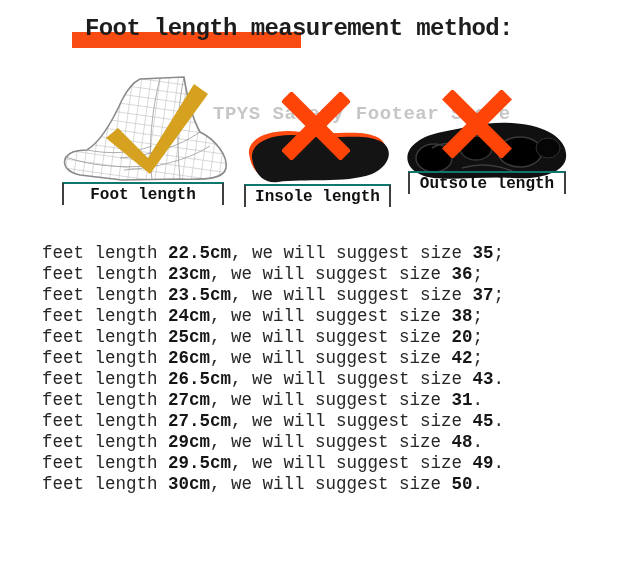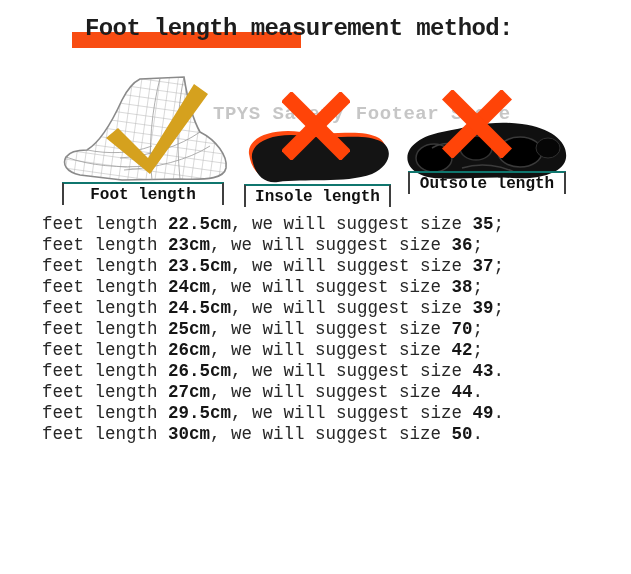--- a/index.html
+++ b/index.html
@@ -21,21 +21,21 @@
   .bracket{position:absolute;border-top:2px solid #0f766e;text-align:center;z-index:2;}
   .bracket::before,.bracket::after{content:"";position:absolute;top:-1px;width:2px;height:22px;background:#3f3f3f;}
   .bracket::before{left:0;}
   .bracket::after{right:0;}
   .bracket .lbl{display:inline-block;margin-top:2px;font-size:16px;font-weight:700;color:#101010;}
   .b1{left:62px;top:182px;width:162px;}
   .b2{left:244px;top:184px;width:147px;}
   .b3{left:408px;top:171px;width:158px;}
 
   
-  .list{position:absolute;left:42px;top:214px;z-index:2;font-size:17.5px;line-height:21px;color:#272727;}
+  .list{position:absolute;left:42px;top:243px;z-index:2;font-size:17.5px;line-height:21px;color:#272727;}
   .row{white-space:nowrap;}
   .row b{font-weight:700;color:#161616;}
 </style>
 </head>
 <body>
 
 <div class="stage">
 
   <div class="hl-bar"></div>
   <div class="title">Foot length measurement method:</div>
@@ -92,22 +92,23 @@
   </div>
   <div class="bracket b3">
     <span class="lbl">Outsole length</span>
   </div>
 
   <div class="list">
     <div class="row"><span>feet length </span><b>22.5cm</b><span>, we will suggest size </span><b>35</b><span>;</span></div>
     <div class="row"><span>feet length </span><b>23cm</b><span>, we will suggest size </span><b>36</b><span>;</span></div>
     <div class="row"><span>feet length </span><b>23.5cm</b><span>, we will suggest size </span><b>37</b><span>;</span></div>
     <div class="row"><span>feet length </span><b>24cm</b><span>, we will suggest size </span><b>38</b><span>;</span></div>
-    <div class="row"><span>feet length </span><b>24.5cm</b><span>, we will suggest size </span><b>39</b><span>;</span></div>
-    <div class="row"><span>feet length </span><b>25cm</b><span>, we will suggest size </span><b>70</b><span>;</span></div>
+    <div class="row"><span>feet length </span><b>25cm</b><span>, we will suggest size </span><b>20</b><span>;</span></div>
     <div class="row"><span>feet length </span><b>26cm</b><span>, we will suggest size </span><b>42</b><span>;</span></div>
     <div class="row"><span>feet length </span><b>26.5cm</b><span>, we will suggest size </span><b>43</b><span>.</span></div>
-    <div class="row"><span>feet length </span><b>27cm</b><span>, we will suggest size </span><b>44</b><span>.</span></div>
+    <div class="row"><span>feet length </span><b>27cm</b><span>, we will suggest size </span><b>31</b><span>.</span></div>
+    <div class="row"><span>feet length </span><b>27.5cm</b><span>, we will suggest size </span><b>45</b><span>.</span></div>
+    <div class="row"><span>feet length </span><b>29cm</b><span>, we will suggest size </span><b>48</b><span>.</span></div>
     <div class="row"><span>feet length </span><b>29.5cm</b><span>, we will suggest size </span><b>49</b><span>.</span></div>
     <div class="row"><span>feet length </span><b>30cm</b><span>, we will suggest size </span><b>50</b><span>.</span></div>
   </div>
 
 </div>
 
 </body></html>

